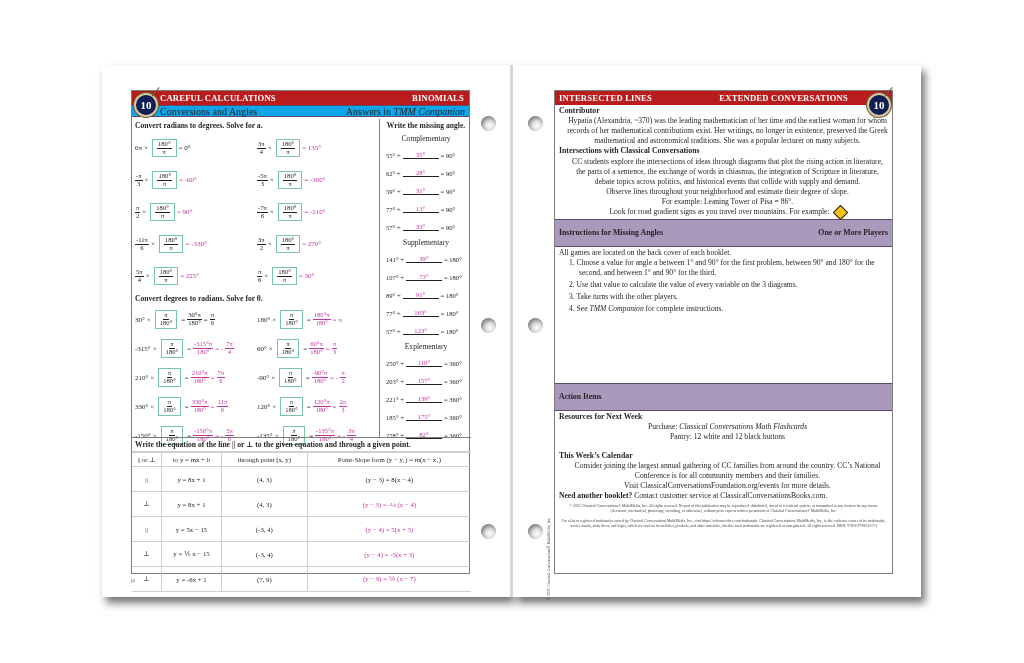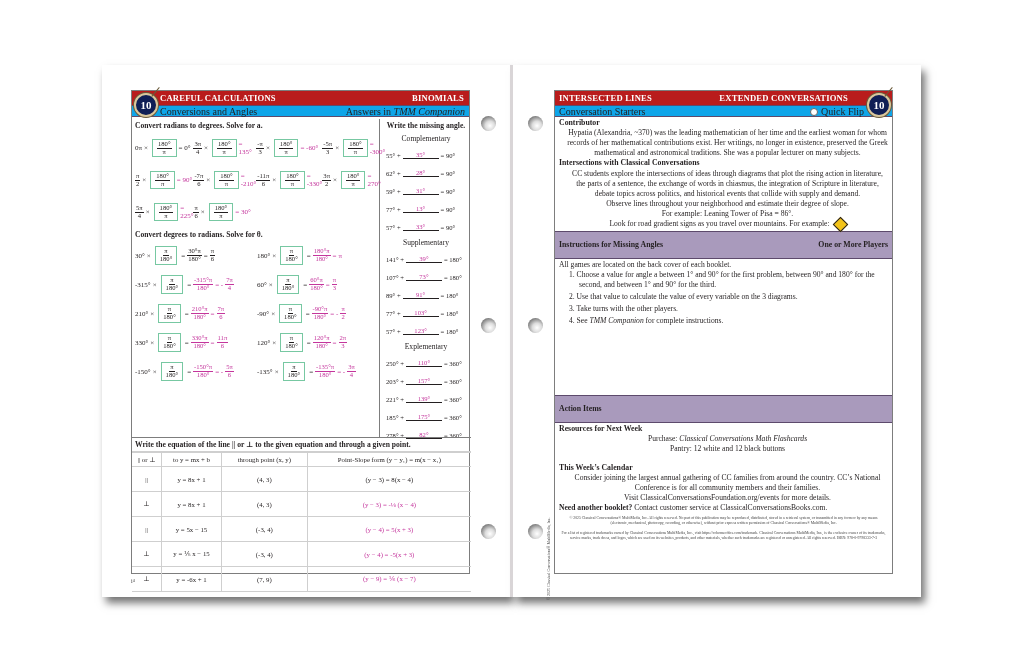--- a/index.html
+++ b/index.html
@@ -28,21 +28,21 @@
 
   .badge { position: absolute; width: 24px; height: 24px; border-radius: 50%; background: #0f1e55;
     border: 2px solid #d9c79d; box-shadow: 0 0 0 1px #6b5b3a; color: #fff; font-weight: bold; font-size: 11px;
     display: flex; align-items: center; justify-content: center; z-index: 3; }
   .badge::after { content: ""; position: absolute; width: 1px; height: 12px; background: #6b5b3a; transform: rotate(40deg); top: -9px; right: 0px; }
   .badge-left { left: 134px; top: 93px; }
   .badge-right { left: 867px; top: 93px; }
 
   .conv-area { position: absolute; left: 0; top: 28px; width: 248px; height: 318px; border-right: 1px solid #7d7d7d; }
   .sec-head { font-weight: bold; font-size: 7.6px; padding: 2px 3px; }
-  .rd-grid { display: grid; grid-template-columns: 1fr 1fr 1fr 1fr; row-gap: 0; padding-left: 3px; }
+  .rd-grid { display: grid; grid-template-columns: 1fr 1fr; row-gap: 0; padding-left: 3px; }
   .rd-cell { height: 32px; display: flex; align-items: center; font-size: 7px; }
   .frac { display: inline-flex; flex-direction: column; align-items: center; line-height: 1; font-size: 6.6px; }
   .frac .num { border-bottom: 0.7px solid currentColor; padding: 0 1px; }
   .boxfrac { border: 1.2px solid #77c8a2; padding: 1px 4px; margin: 0 2px; display: inline-flex; flex-direction: column; align-items: center; line-height: 1.05; font-size: 6.6px; }
   .boxfrac .num { border-bottom: 0.7px solid #231f20; padding: 0 1px; }
   .ans { color: #c4359c; }
   .times { margin: 0 2px; }
 
   .dr-grid { display: grid; grid-template-columns: 1fr 1fr; padding-left: 3px; }
   .dr-cell { height: 29px; display: flex; align-items: center; font-size: 7px; }
@@ -536,24 +536,20 @@
 <div class="badge badge-left">
     <span>10</span>
   </div>
 <div class="page-num">i⁴</div>
 
 <div class="panel right-panel">
   <div class="title-bar">
     <span>INTERSECTED LINES</span>
     <span>EXTENDED CONVERSATIONS</span>
   </div>
-  <div class="sub-bar">
-    <span>Conversation Starters</span>
-    <span><span class="qf-dot"></span><span>Quick Flip</span></span>
-  </div>
   <div class="r-body">
     <div class="r-h">Contributor</div>
     <div class="r-p">Hypatia (Alexandria, ~370) was the leading mathematician of her time and the earliest woman for whom records of her mathematical contributions exist. Her writings, no longer in existence, preserved the Greek mathematical and astronomical traditions. She was a popular lecturer on many subjects.</div>
     <div class="r-h">Intersections with Classical Conversations</div>
     <div class="r-p">CC students explore the intersections of ideas through diagrams that plot the rising action in literature, the parts of a sentence, the exchange of words in chiasmus, the integration of Scripture in literature, debate topics across politics, and historical events that collide with supply and demand.</div>
     <div class="r-p">Observe lines throughout your neighborhood and estimate their degree of slope.</div>
     <div class="r-p">For example: Leaning Tower of Pisa = 86°.</div>
     <div class="r-p"><span>Look for road gradient signs as you travel over mountains. For example:</span><span class="road-sign"></span></div>
   </div>
   <div class="purple-bar">

